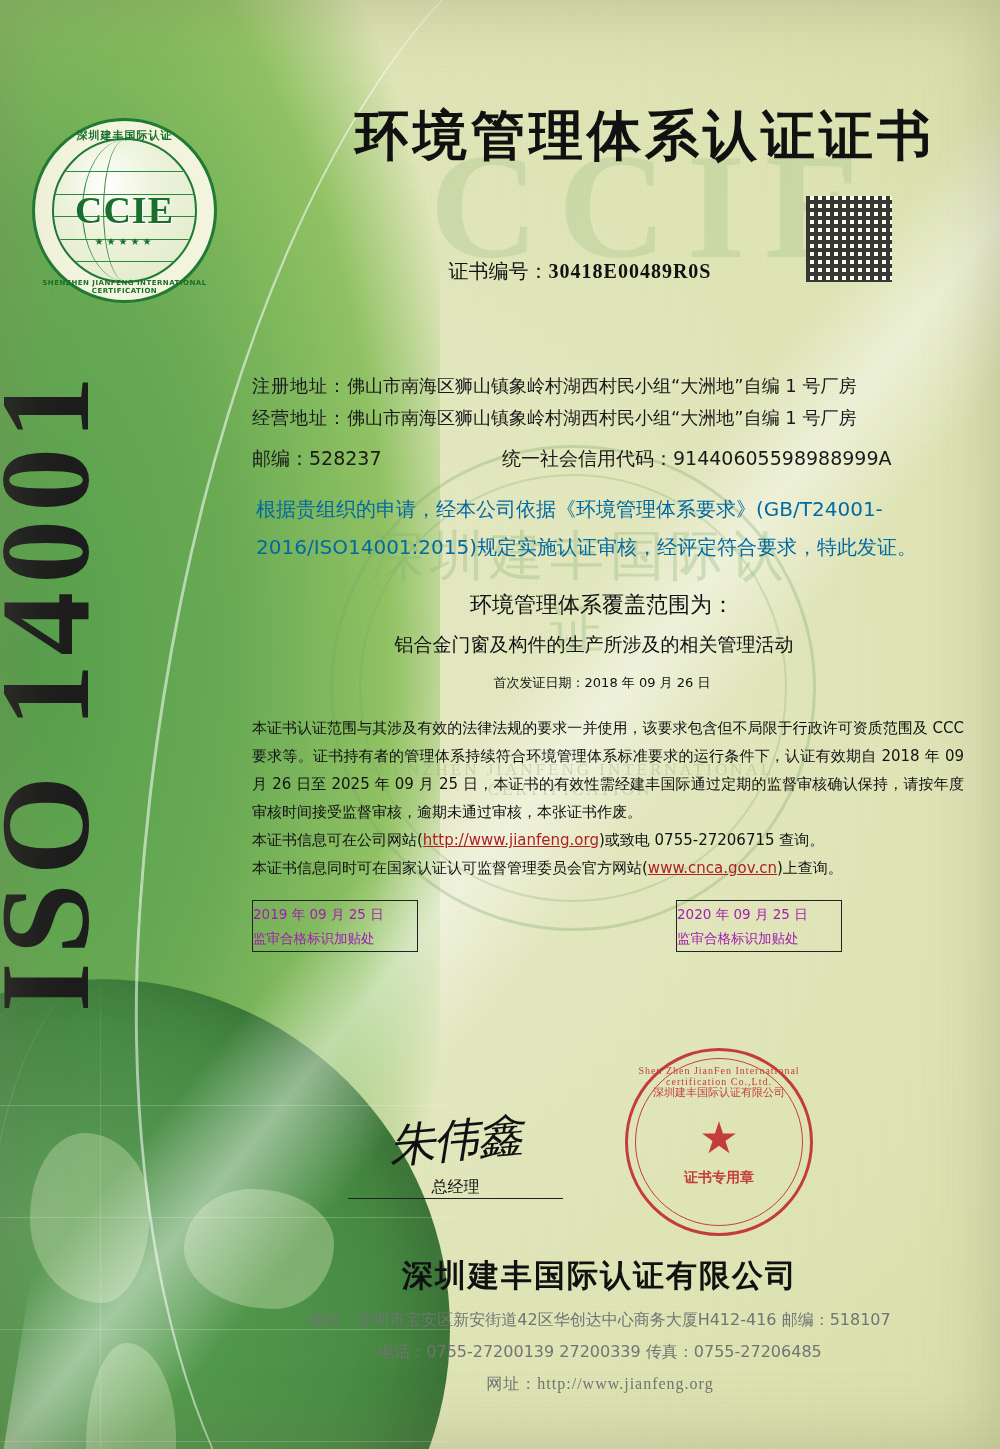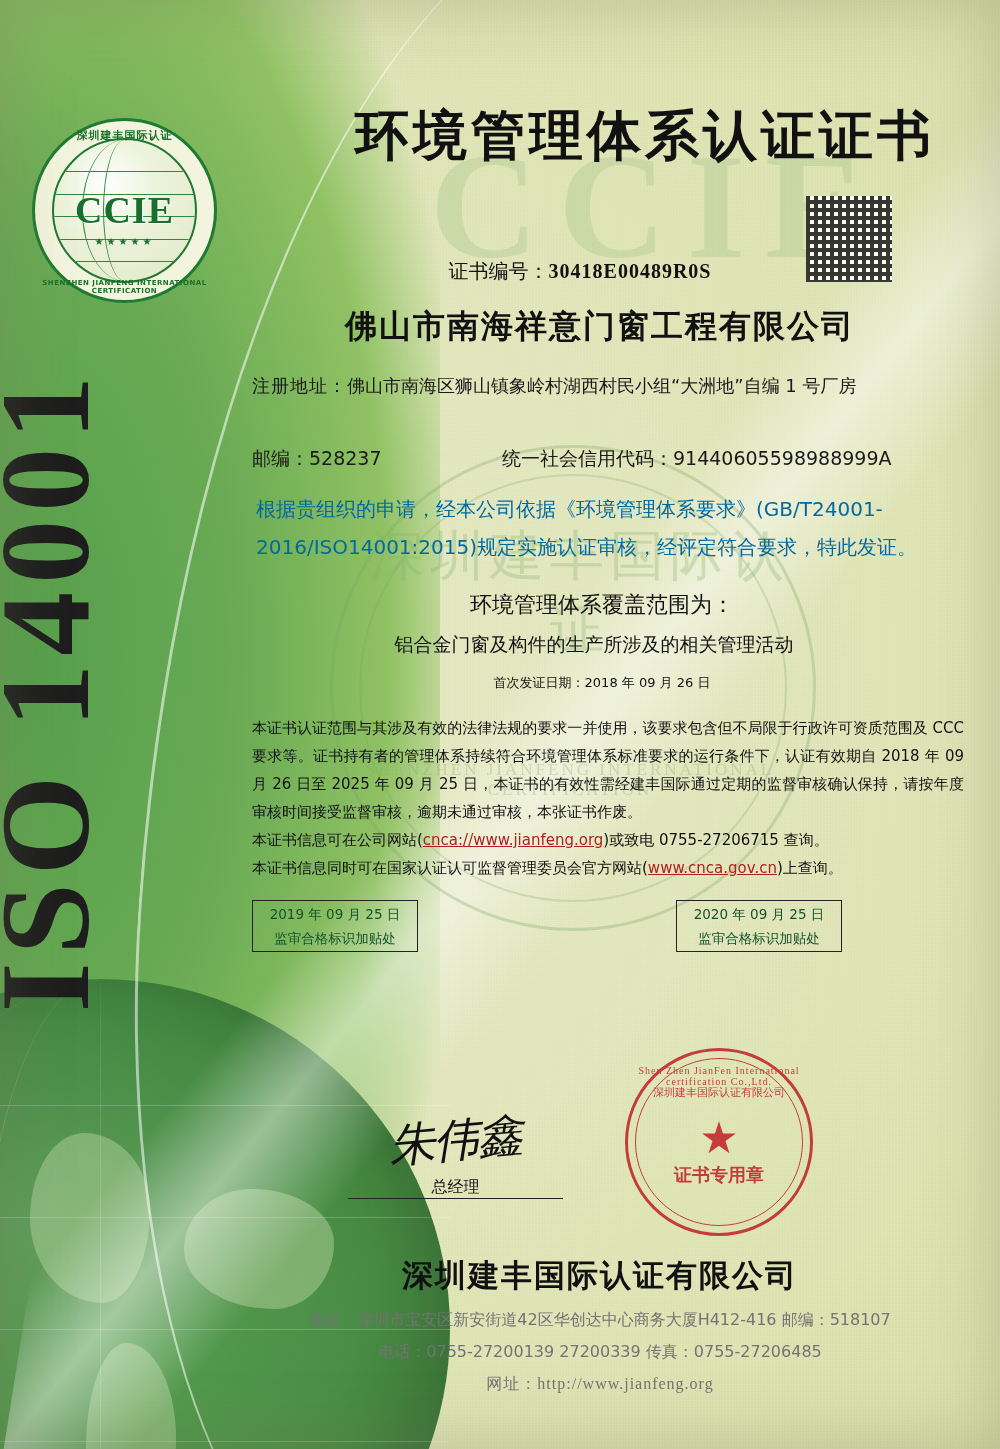--- a/index.html
+++ b/index.html
@@ -316,22 +316,22 @@
   .fineprint a {
     color: #b02020;
     text-decoration: underline;
   }
   .stamp-box {
     position: absolute;
     width: 166px; height: 52px;
     border: 1.5px solid #222;
     font-size: 13.5px;
     line-height: 24px;
-    text-align: center;
-    color: #14532d;
+    text-align: left;
+    color: #a21caf;
     padding-top: 1px;
     box-sizing: border-box;
   }
   .sb-left { left: 252px; top: 900px; }
   .sb-right { left: 676px; top: 900px; }
 
   .signature {
     position: absolute;
     left: 340px; top: 1110px;
     width: 230px;
@@ -378,21 +378,21 @@
     left: 50%; top: 50%;
     transform: translate(-50%,-60%);
     font-size: 44px;
     line-height: 1;
     color: #c0262b;
   }
   .seal .seal-cn {
     position: absolute;
     left: 0; right: 0; bottom: 46px;
     text-align: center;
-    font-size: 18px;
+    font-size: 14px;
     font-weight: bold;
   }
   .seal .arc-en {
     position: absolute;
     left: 0; right: 0; top: 14px;
     text-align: center;
     font-size: 10px;
     font-family: "Liberation Serif", serif;
     letter-spacing: 1px;
   }
@@ -480,45 +480,47 @@
   </div>
 
   <div class="title">环境管理体系认证证书</div>
 
   <div class="qr"></div>
 
   <div class="cert-no">
     <span>证书编号：</span><span class="val">30418E00489R0S</span>
   </div>
 
-  <div class="company">佛山市南海祥意门窗工程有限公司</div>
 
   <div class="addr-row r1">
     <span class="lbl">注册地址：</span><span>佛山市南海区狮山镇象岭村湖西村民小组“大洲地”自编 1 号厂房</span>
+  </div>
+  <div class="addr-row r2">
+    <span class="lbl">经营地址：</span><span>佛山市南海区狮山镇象岭村湖西村民小组“大洲地”自编 1 号厂房</span>
   </div>
 
   <div class="post-row">
     <span class="zip">
       <span>邮编：</span><span>528237</span>
     </span>
     <span>
       <span>统一社会信用代码：</span><span>91440605598988999A</span>
     </span>
   </div>
 
   <div class="para">根据贵组织的申请，经本公司依据《环境管理体系要求》(GB/T24001-2016/ISO14001:2015)规定实施认证审核，经评定符合要求，特此发证。</div>
 
   <div class="scope-title">环境管理体系覆盖范围为：</div>
   <div class="scope-body">铝合金门窗及构件的生产所涉及的相关管理活动</div>
   <div class="first-issue">首次发证日期：2018 年 09 月 26 日</div>
 
   <div class="fineprint">
     <div>本证书认证范围与其涉及有效的法律法规的要求一并使用，该要求包含但不局限于行政许可资质范围及 CCC 要求等。证书持有者的管理体系持续符合环境管理体系标准要求的运行条件下，认证有效期自 2018 年 09 月 26 日至 2025 年 09 月 25 日，本证书的有效性需经建丰国际通过定期的监督审核确认保持，请按年度审核时间接受监督审核，逾期未通过审核，本张证书作废。</div>
     <div>
-      <span>本证书信息可在公司网站(</span><a href="#">cnca://www.jianfeng.org</a><span>)或致电 0755-27206715 查询。</span>
+      <span>本证书信息可在公司网站(</span><a href="#">http://www.jianfeng.org</a><span>)或致电 0755-27206715 查询。</span>
     </div>
     <div>
       <span>本证书信息同时可在国家认证认可监督管理委员会官方网站(</span><a href="#">www.cnca.gov.cn</a><span>)上查询。</span>
     </div>
   </div>
 
   <div class="stamp-box sb-left">
     <div>2019 年 09 月 25 日</div>
     <div>监审合格标识加贴处</div>
   </div>

